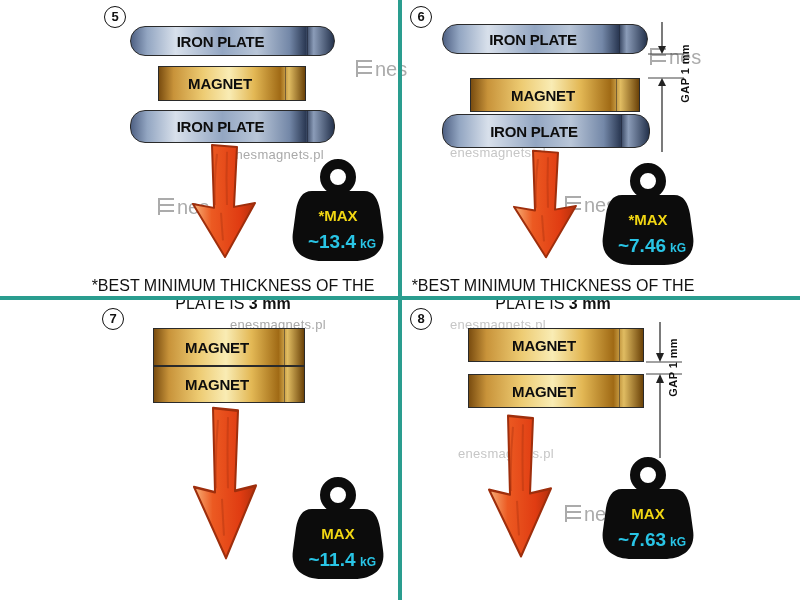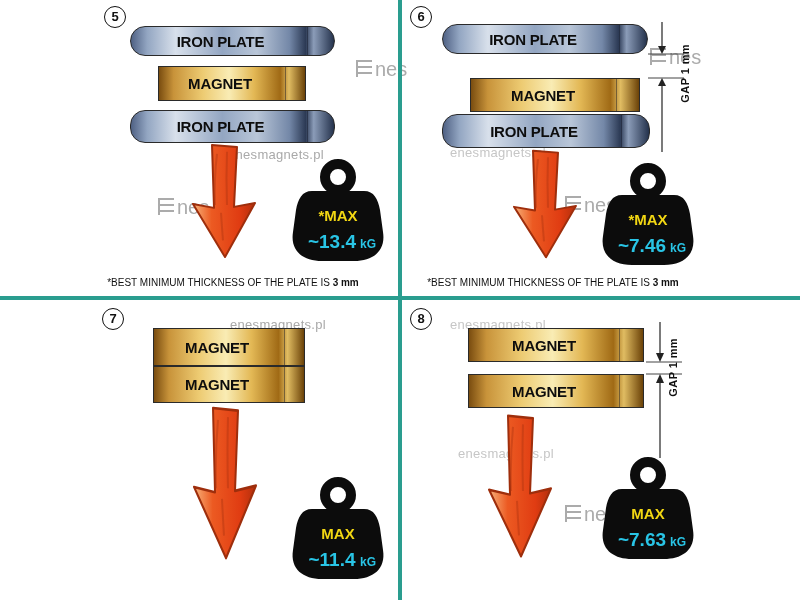--- a/index.html
+++ b/index.html
@@ -80,21 +80,21 @@
 
   .gap-svg { position:absolute; }
   .p6 .gap-svg { left:248px; top:20px; }
   .p8 .gap-svg { left:246px; top:20px; }
   .gap-label { position:absolute; writing-mode:vertical-rl; transform:rotate(180deg);
                font-size:11px; font-weight:600; color:#111; letter-spacing:.4px; }
   .p6 .gap-label { left:279px; top:44px; }
   .p8 .gap-label { left:267px; top:38px; }
 
   .footnote { position:absolute; left:0; right:0; top:277px; text-align:center;
-              font-size:10px; font-weight:500; color:#111; letter-spacing:0; }
+              font-size:16px; font-weight:500; color:#111; letter-spacing:0; }
   .footnote b { font-weight:800; }
   .p5 .footnote { padding-left:66px; }
   .p6 .footnote { padding-right:94px; }
 </style>
 </head>
 <body>
 
 <svg width="0" height="0" style="position:absolute" aria-hidden="true">
   <defs>
     <linearGradient id="arrowGrad" x1="0" y1="0" x2="1" y2="0">

